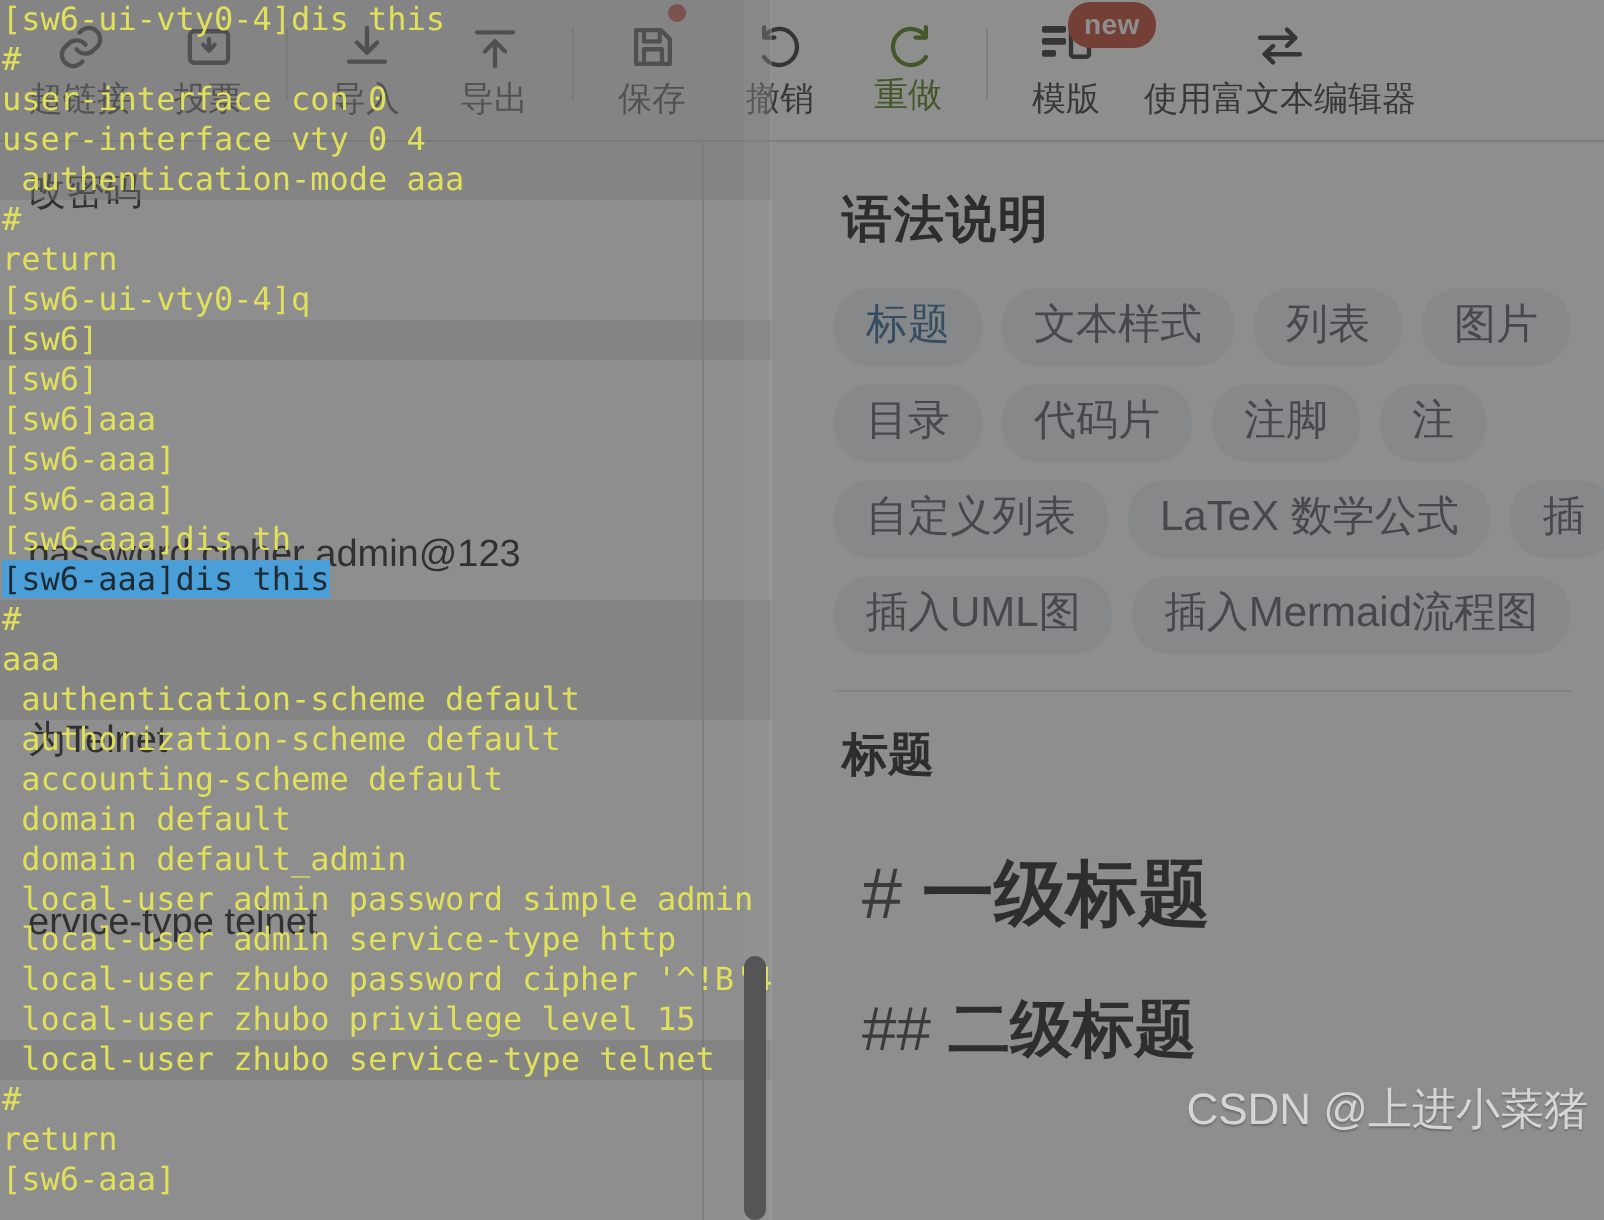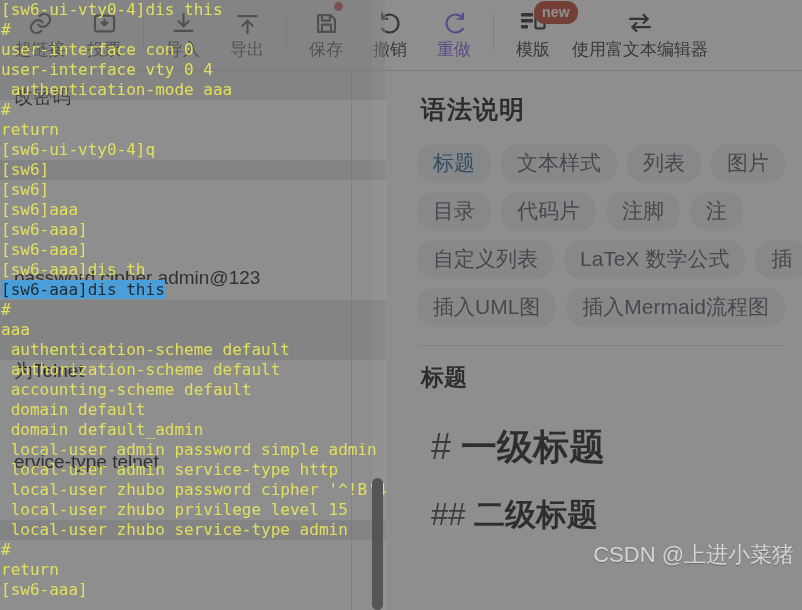--- a/index.html
+++ b/index.html
@@ -55,21 +55,21 @@
     justify-content: center;
     color: #2b2b2b;
   }
   .tb-label {
     font-size: 17px;
     color: #333333;
     line-height: 20px;
     white-space: nowrap;
   }
   .tb-item.disabled .tb-icon,
-  .tb-item.disabled .tb-label { color: #8b5cf6; }
+  .tb-item.disabled .tb-label { color: #4d7c0f; font-family: Liberation Mono, monospace; }
   .tb-sep {
     width: 1px;
     height: 36px;
     background: #d8d8d8;
     margin: 14px 7px 0 7px;
     flex: 0 0 auto;
   }
   .badge-dot {
     position: absolute;
     top: 2px;
@@ -410,21 +410,21 @@
       <div class="term-line shade"><span>aaa</span></div>
       <div class="term-line shade"><span> authentication-scheme default</span></div>
       <div class="term-line"><span> authorization-scheme default</span></div>
       <div class="term-line"><span> accounting-scheme default</span></div>
       <div class="term-line"><span> domain default</span></div>
       <div class="term-line"><span> domain default_admin</span></div>
       <div class="term-line"><span> local-user admin password simple admin</span></div>
       <div class="term-line"><span> local-user admin service-type http</span></div>
       <div class="term-line"><span> local-user zhubo password cipher '^!B'4#&gt;-B2.]3I*G!&amp;.%!!!</span></div>
       <div class="term-line"><span> local-user zhubo privilege level 15</span></div>
-      <div class="term-line shade"><span> local-user zhubo service-type admin</span></div>
+      <div class="term-line shade"><span> local-user zhubo service-type telnet</span></div>
       <div class="term-line"><span>#</span></div>
       <div class="term-line"><span>return</span></div>
       <div class="term-line"><span>[sw6-aaa]</span></div>
     </div>
   <div id="terminal-scrollbar">
     <div id="terminal-thumb"></div>
   </div>
 </div>
 <div id="terminal-divider"></div>
 

